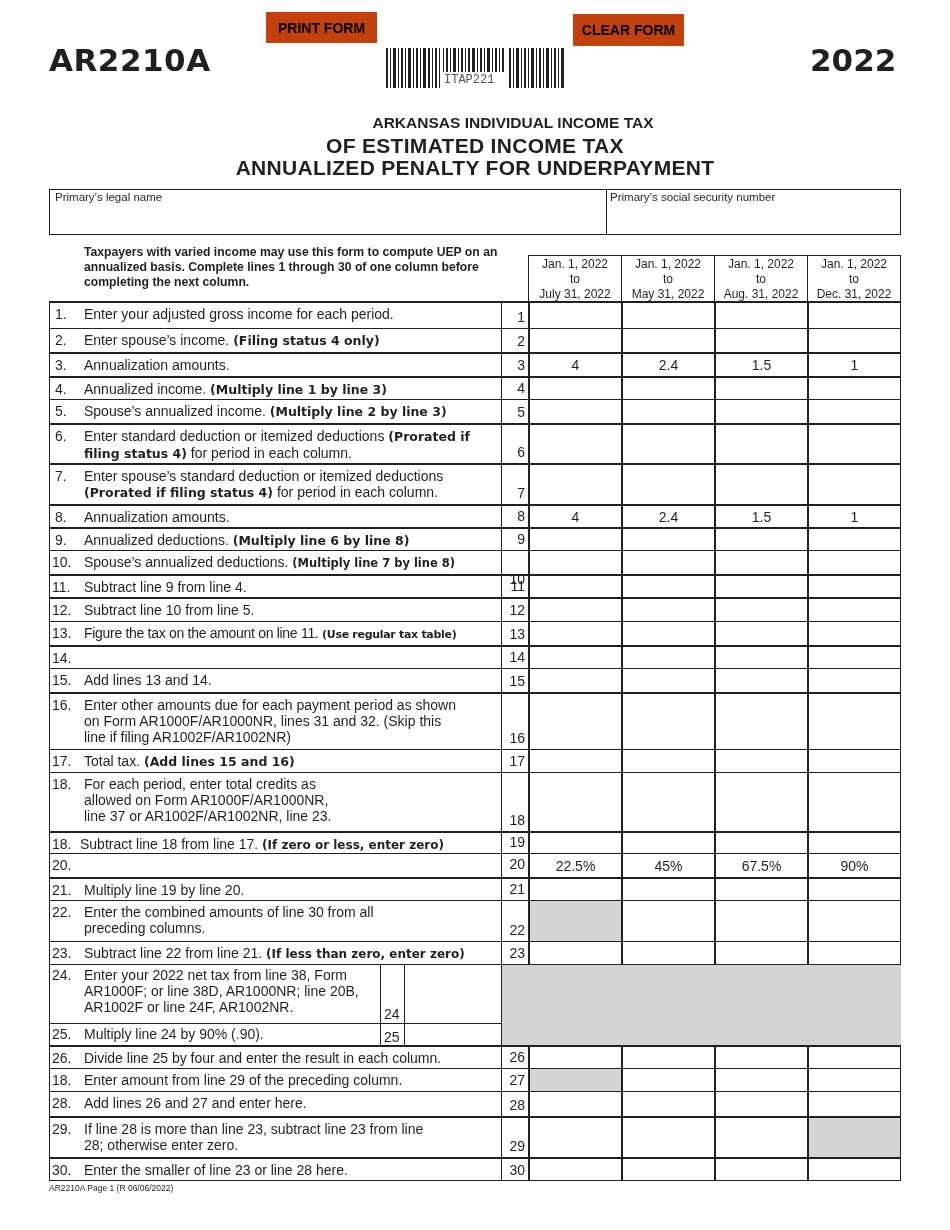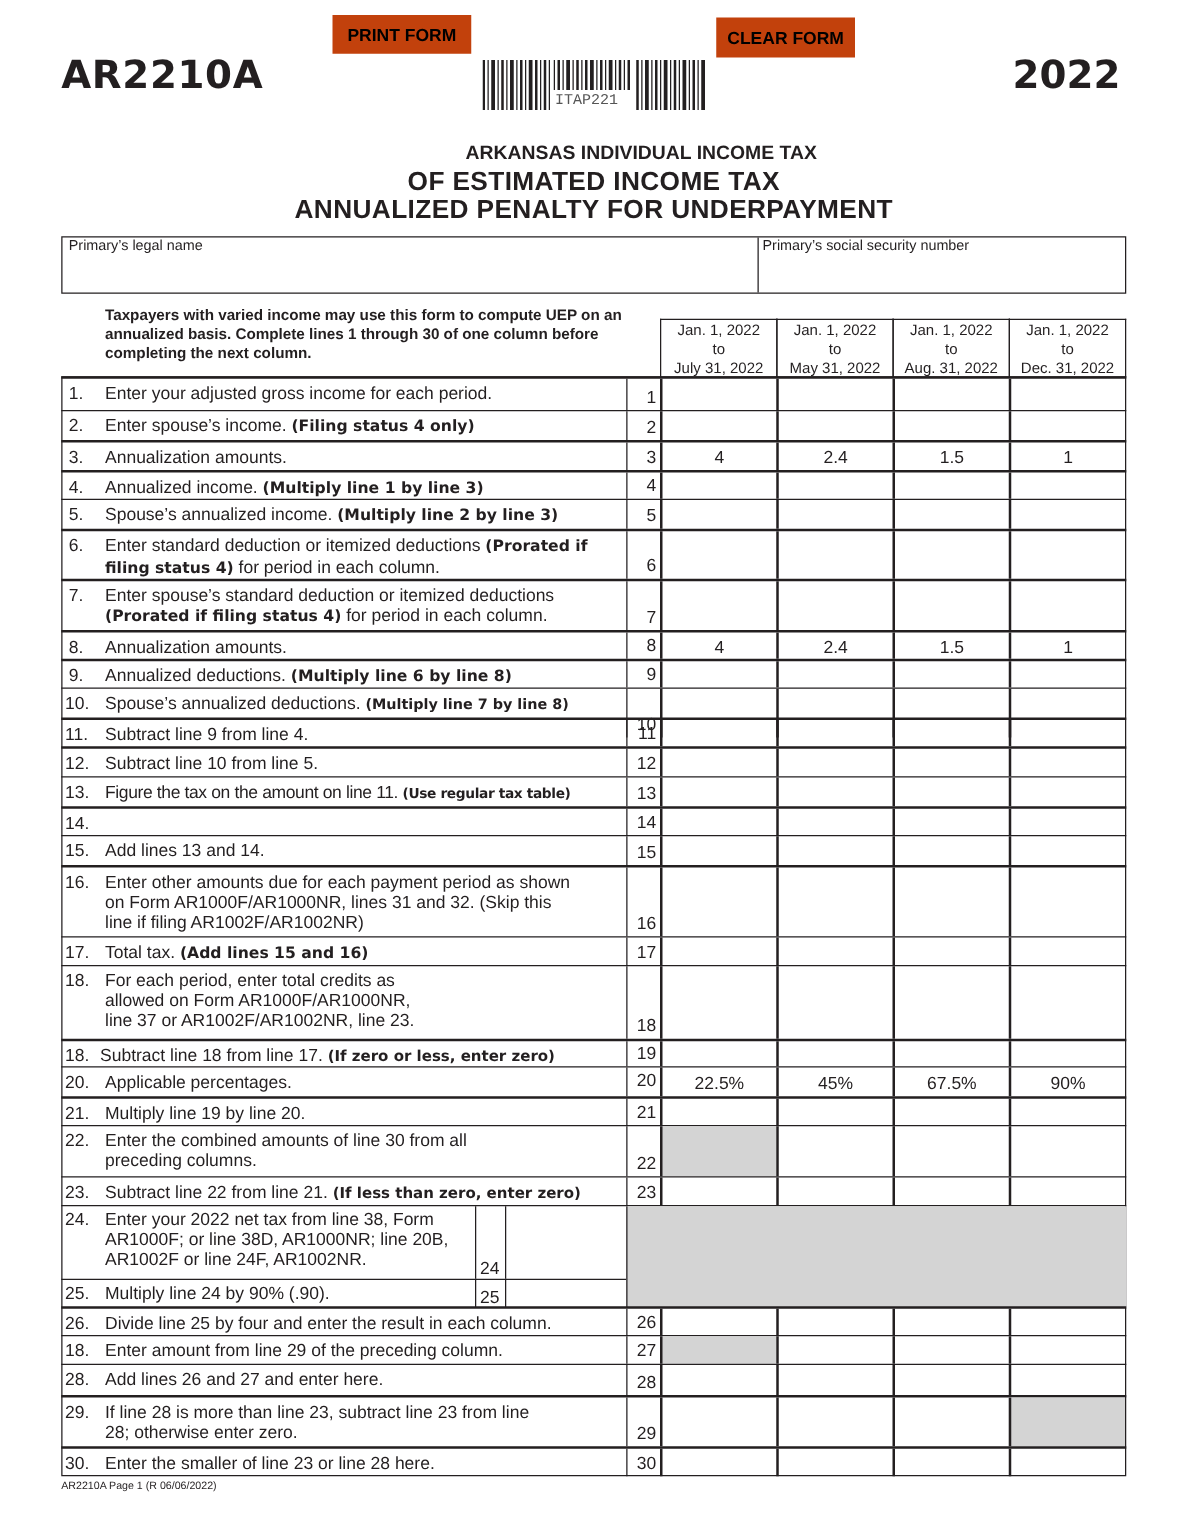--- a/index.html
+++ b/index.html
@@ -373,21 +373,20 @@
   <div class="lineno">19</div>
   <div class="cell c1"><input style=""></div>
   <div class="cell c2"><input style=""></div>
   <div class="cell c3"><input style=""></div>
   <div class="cell c4"><input style=""></div>
 </div>
 
 <div class="row thin" style="top:853px; height:24px;">
   <div class="label">
       <span class="num" style="left:3px">20.</span>
-      <span class="txt"><span>Applicable percentages.</span></span>
     </div>
   <div class="lineno" style="align-items:flex-start; padding-top:2px;">20</div>
   <div class="cell c1 fixed">22.5%</div>
   <div class="cell c2 fixed">45%</div>
   <div class="cell c3 fixed">67.5%</div>
   <div class="cell c4 fixed">90%</div>
 </div>
 
 <div class="row" style="top:877px; height:23px;">
   <div class="label">

